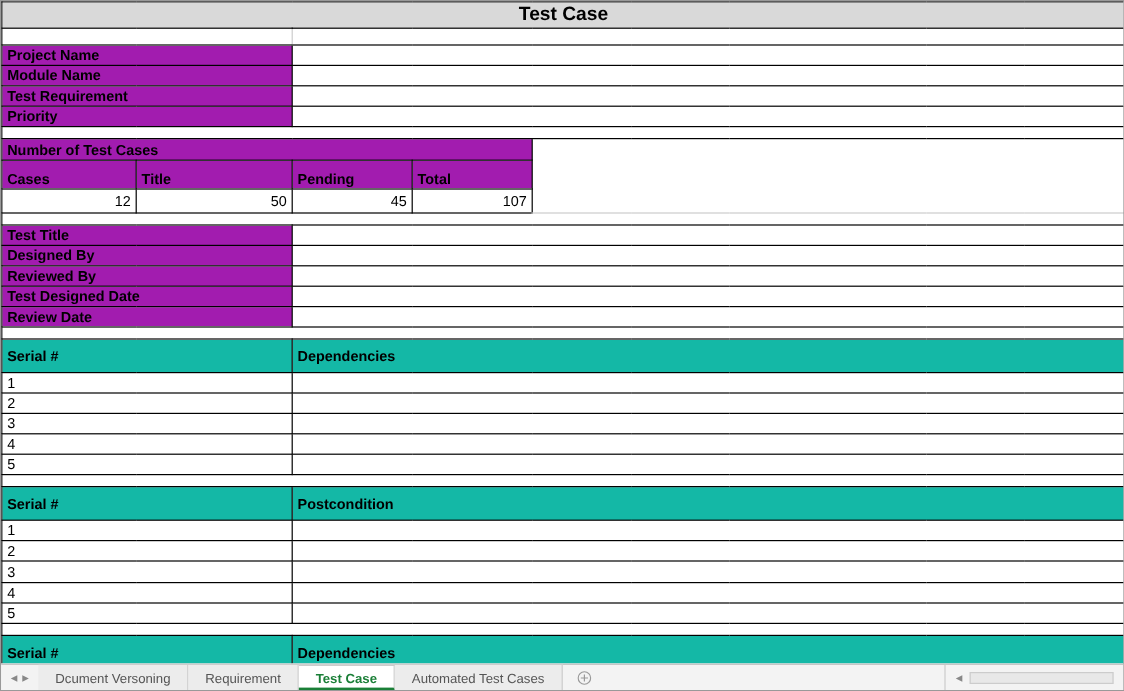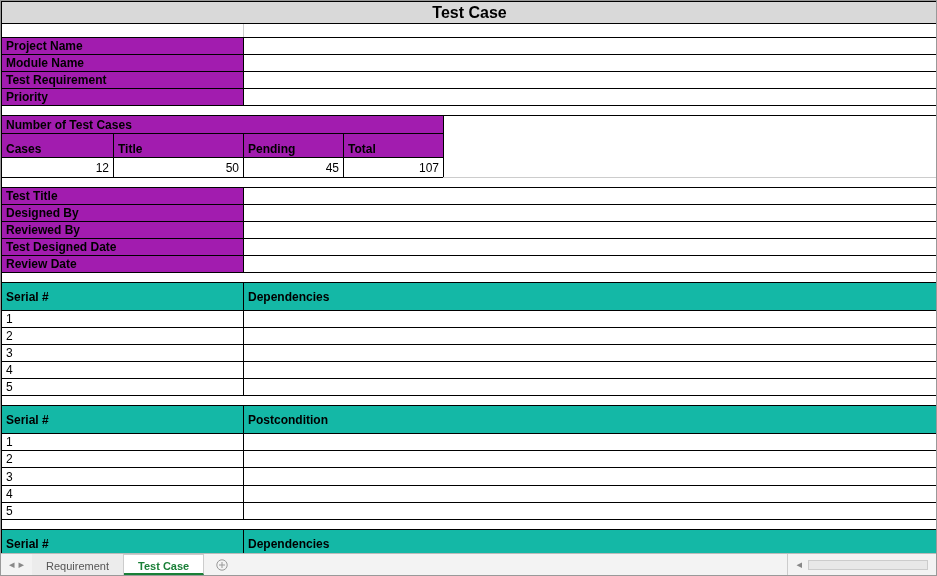--- a/index.html
+++ b/index.html
@@ -239,22 +239,24 @@
 
 </tbody>
     </table>
 </div>
 
 <div class="tabs">
   <div class="tab-nav">
     <span>◂</span>
     <span>▸</span>
   </div>
+  <div class="tab">Dcument Versoning</div>
   <div class="tab">Requirement</div>
   <div class="tab active">Test Case</div>
+  <div class="tab">Automated Test Cases</div>
   <div class="tab-add">
     <svg width="12" height="12" viewBox="0 0 12 12">
         <circle cx="6" cy="6" r="5.2" fill="none" stroke="#999" stroke-width="1"></circle>
         <path d="M6 3v6M3 6h6" stroke="#999" stroke-width="1"></path>
       </svg>
   </div>
   <div class="tab-scroll">
     <span>◂</span>
     <div class="scroll-track"></div>
   </div>

